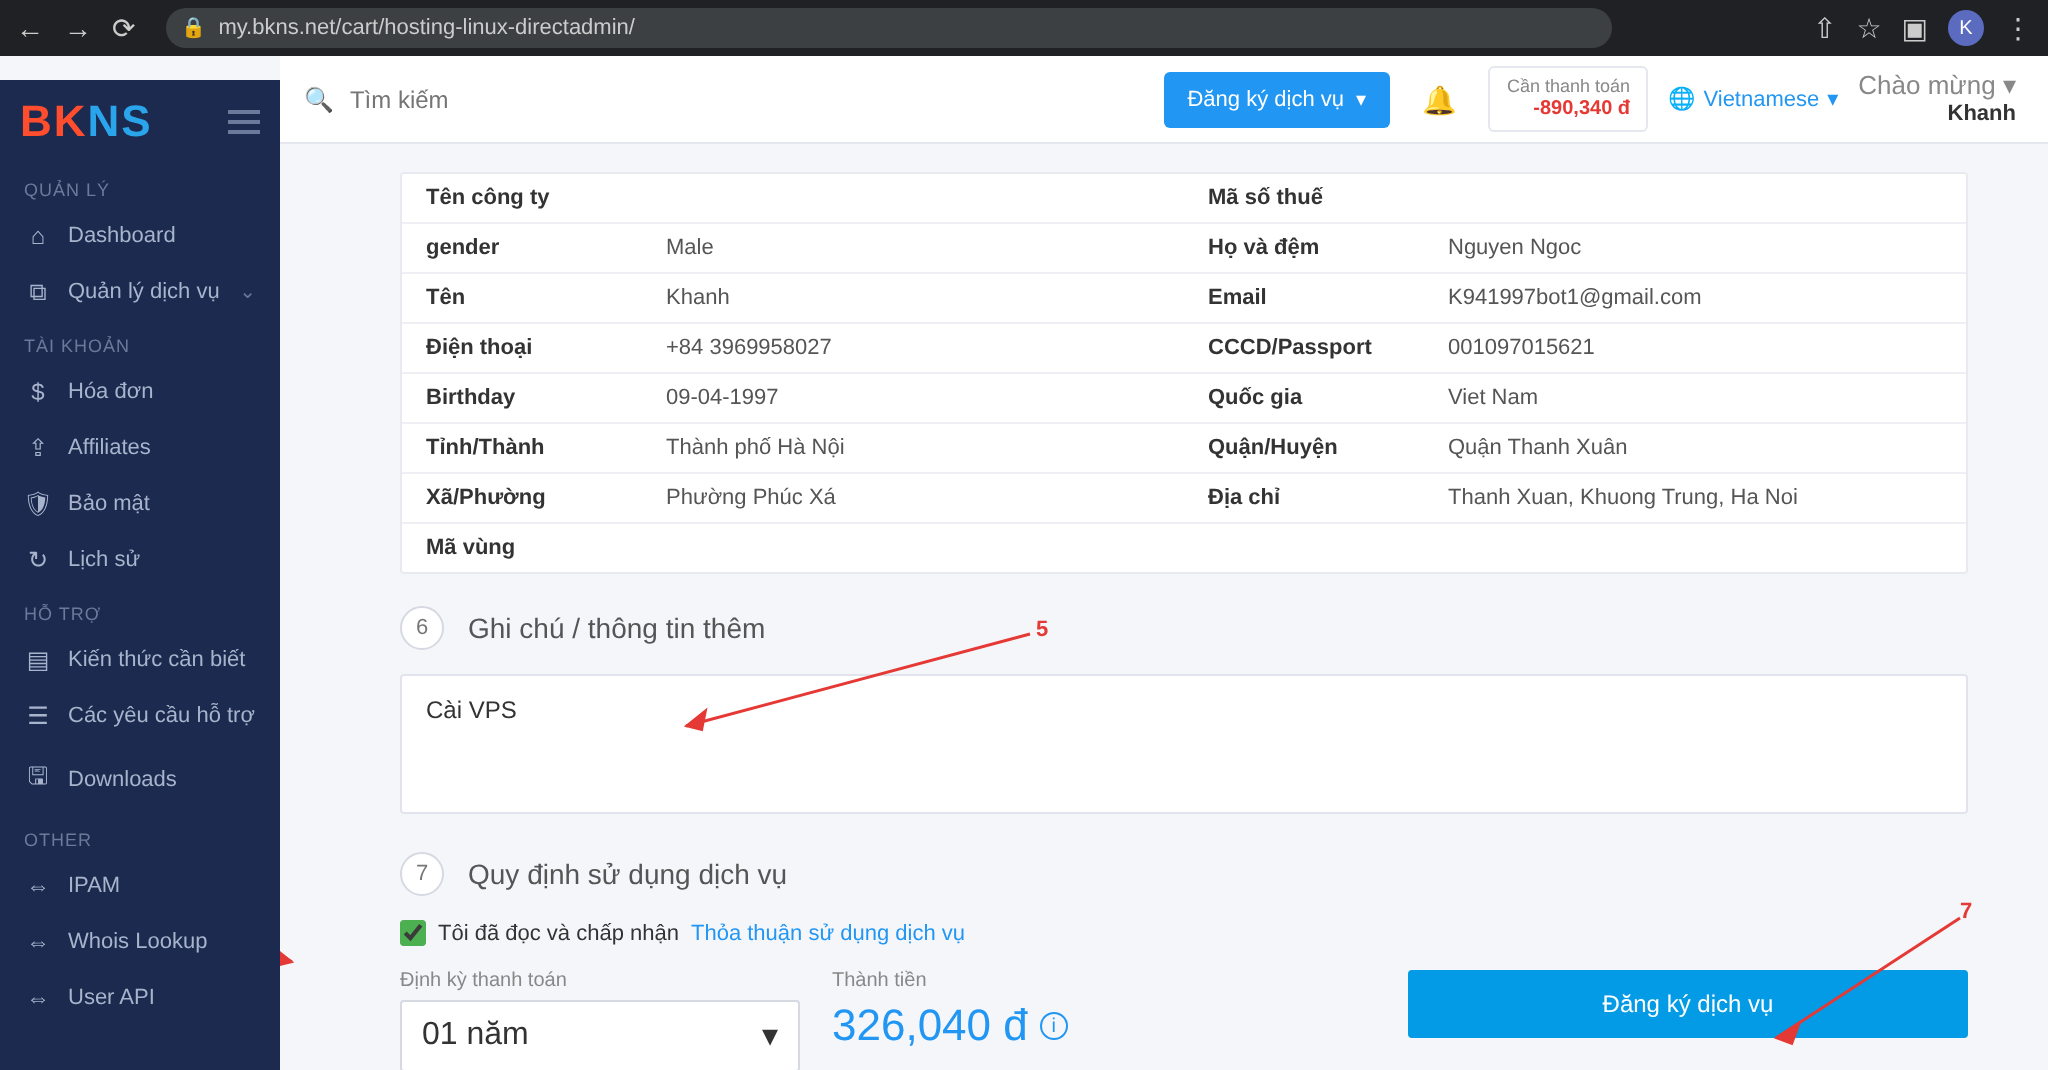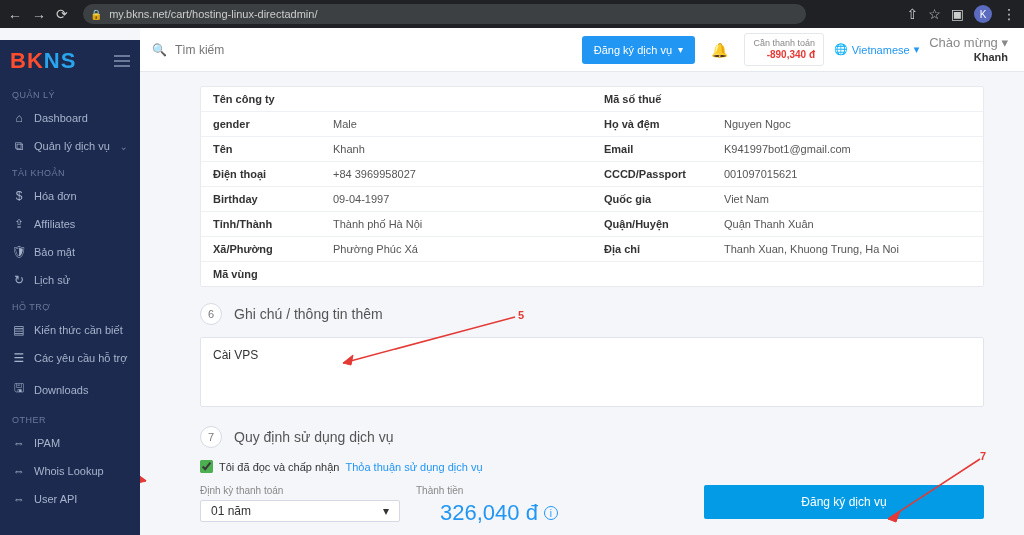--- a/index.html
+++ b/index.html
@@ -48,22 +48,22 @@
 .step-header .title { font-size:14px; color:#555; }
 .notes-box { border:1px solid #e1e4ec; background:#fff; border-radius:2px; padding:10px 12px; height:70px; font-size:12px; color:#333; width:100%; resize:none; outline:none; font-family:inherit; }
 .terms-line { display:flex; align-items:center; gap:6px; font-size:11px; margin:10px 0 12px; }
 .terms-line input[type=checkbox] { accent-color:#4caf50; width:13px; height:13px; }
 .terms-line a { color:#2196f3; text-decoration:none; cursor:pointer; }
 .bottom-row { display:flex; align-items:flex-start; gap:16px; }
 .bottom-row .col1 { width:200px; }
 .bottom-row .col2 { flex:0 0 160px; }
 .bottom-row .col3 { flex:1; display:flex; justify-content:flex-end; }
 .field-label { font-size:10px; color:#888; margin-bottom:4px; }
-.select-mock { border:1px solid #d6d9e2; background:#fff; height:22px; border-radius:2px; display:flex; align-items:center; justify-content:space-between; padding:0 10px; font-size:12px; color:#333; cursor:pointer; }
-.price { font-size:22px; color:#2196f3; font-weight:500; display:flex; align-items:center; gap:6px;margin-left:24px; }
+.select-mock { border:1px solid #d6d9e2; background:#fff; height:36px; border-radius:2px; display:flex; align-items:center; justify-content:space-between; padding:0 10px; font-size:16px; color:#333; cursor:pointer; }
+.price { font-size:22px; color:#2196f3; font-weight:500; display:flex; align-items:center; gap:6px; }
 .price .info { width:14px; height:14px; border:1px solid #2196f3; border-radius:50%; font-size:10px; display:flex; align-items:center; justify-content:center; color:#2196f3; }
 .submit-btn { background:#039be5; color:#fff; border:none; height:34px; width:280px; font-size:12px; border-radius:2px; cursor:pointer; }
 .annotation-5 { position:absolute; stroke:#e53935; fill:#e53935; pointer-events:none; }
 .annot-num { position:absolute; color:#e53935; font-size:11px; font-weight:bold; pointer-events:none; }
 </style>
 </head>
 <body>
 
 <div class="browser-chrome">
   <div class="nav-icons">

